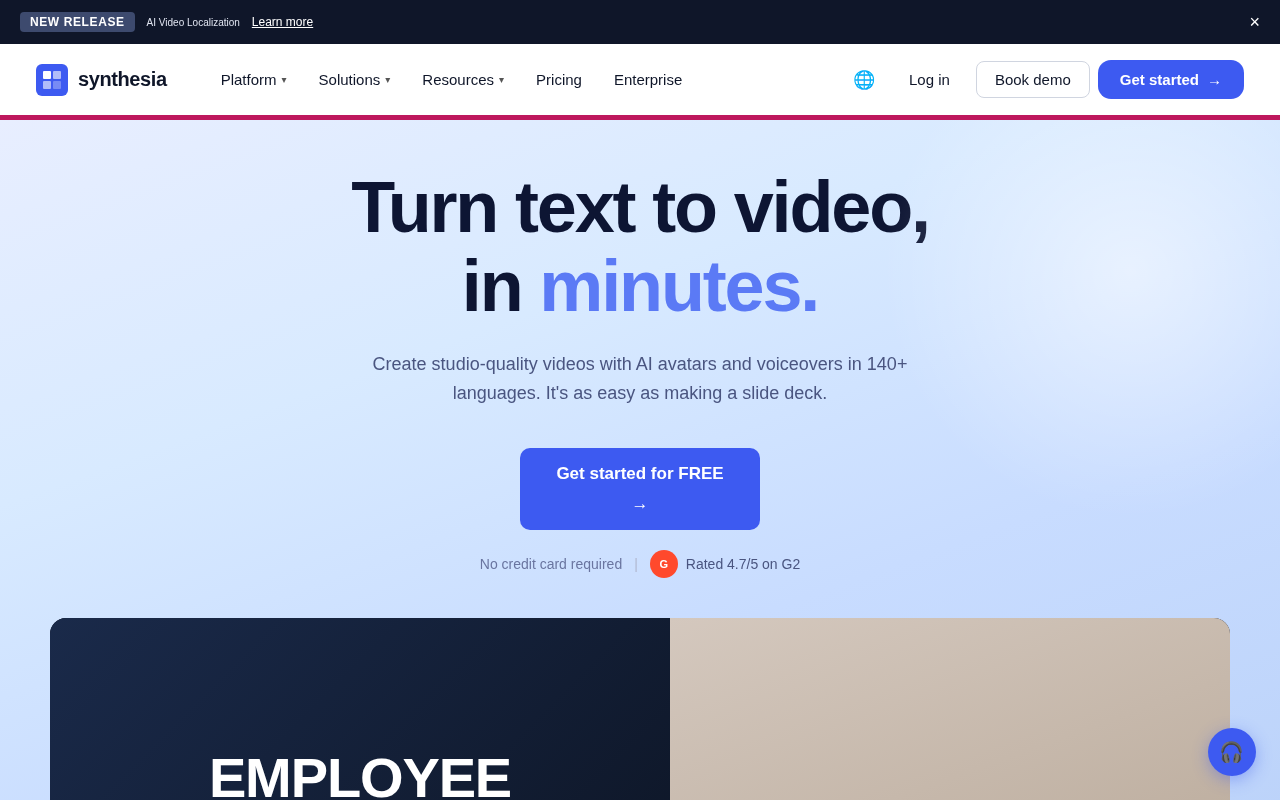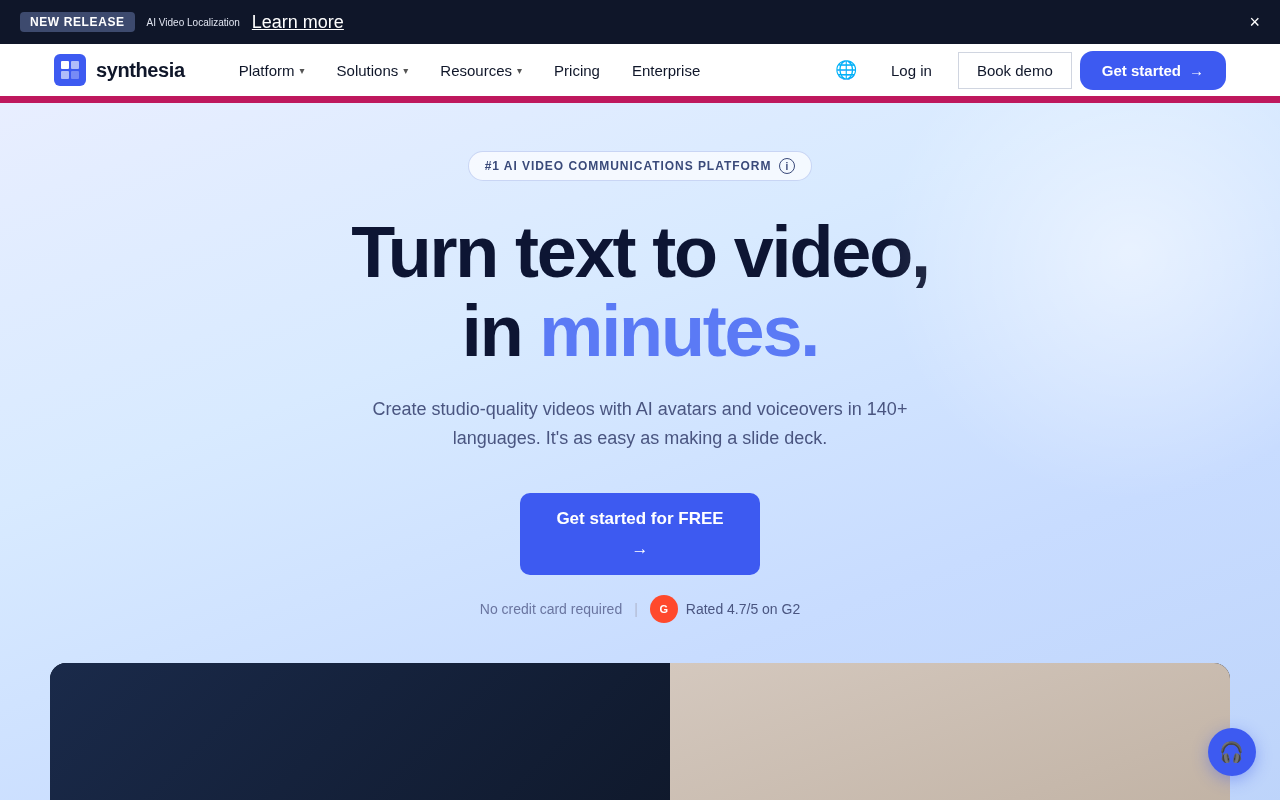--- a/index.html
+++ b/index.html
@@ -24,21 +24,21 @@
       font-size: 12px;
       font-weight: 600;
       letter-spacing: 0.05em;
       color: #fff;
     }
     .announcement-text {
       font-size: 10px;
       color: #e0e4f0;
     }
     .announcement-link {
-      font-size: 18px;
+      font-size: 12px;
       color: #fff;
       text-decoration: underline;
       cursor: pointer;
     }
     .close-icon-btn {
       position: absolute;
       right: 20px;
       top: 50%;
       transform: translateY(-50%);
       background: none;
@@ -46,24 +46,24 @@
       color: #fff;
       cursor: pointer;
       font-size: 18px;
       line-height: 1;
     }
 
     
     nav {
       display: flex;
       align-items: center;
-      padding: 0 54px;
-      height: 59px;
+      padding: 0 36px;
+      height: 76px;
       background: rgba(255,255,255,0.95);
-      border-bottom: 7px solid #be185d;
+      border-bottom: 5px solid #be185d;
       position: relative;
       z-index: 10;
     }
     .logo {
       display: flex;
       align-items: center;
       gap: 10px;
       text-decoration: none;
       margin-right: 40px;
     }
@@ -126,21 +126,21 @@
       border-radius: 6px;
     }
     .book-demo-btn {
       padding: 9px 18px;
       font-size: 15px;
       background: none;
       border: 1px solid #d0d5e0;
       cursor: pointer;
       color: #0f1629;
       font-weight: 500;
-      border-radius: 0;
+      border-radius: 8px;
     }
     .get-started-btn {
       padding: 11px 22px;
       font-size: 15px;
       background: #3d5af1;
       color: #fff;
       border: none;
       cursor: pointer;
       font-weight: 600;
       border-radius: 13px;
@@ -369,24 +369,20 @@
     <button class="login-btn">Log in</button>
     <button class="book-demo-btn">Book demo</button>
     <button class="get-started-btn">
       <span>Get started</span>
       <span>→</span>
     </button>
   </div>
 </nav>
 
 <section class="hero">
-  <div class="hero-badge">
-    <span>#1 AI VIDEO COMMUNICATIONS PLATFORM</span>
-    <span class="badge-info">i</span>
-  </div>
 
   <h1 class="hero-title">
     <span>Turn text to video,</span>
     <br>
     <span>in </span><span class="hero-title-highlight">minutes.</span>
   </h1>
 
   <p class="hero-subtitle">Create studio-quality videos with AI avatars and voiceovers in 140+ languages. It's as easy as making a slide deck.</p>
 
   <button class="hero-cta">

